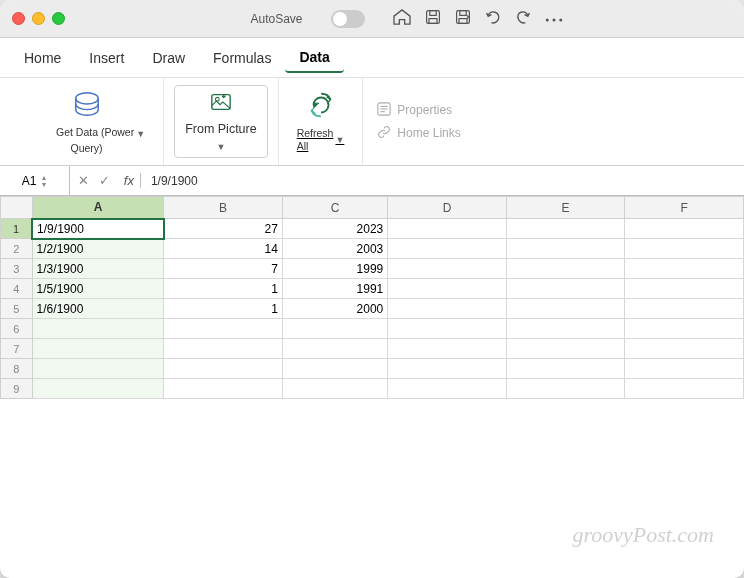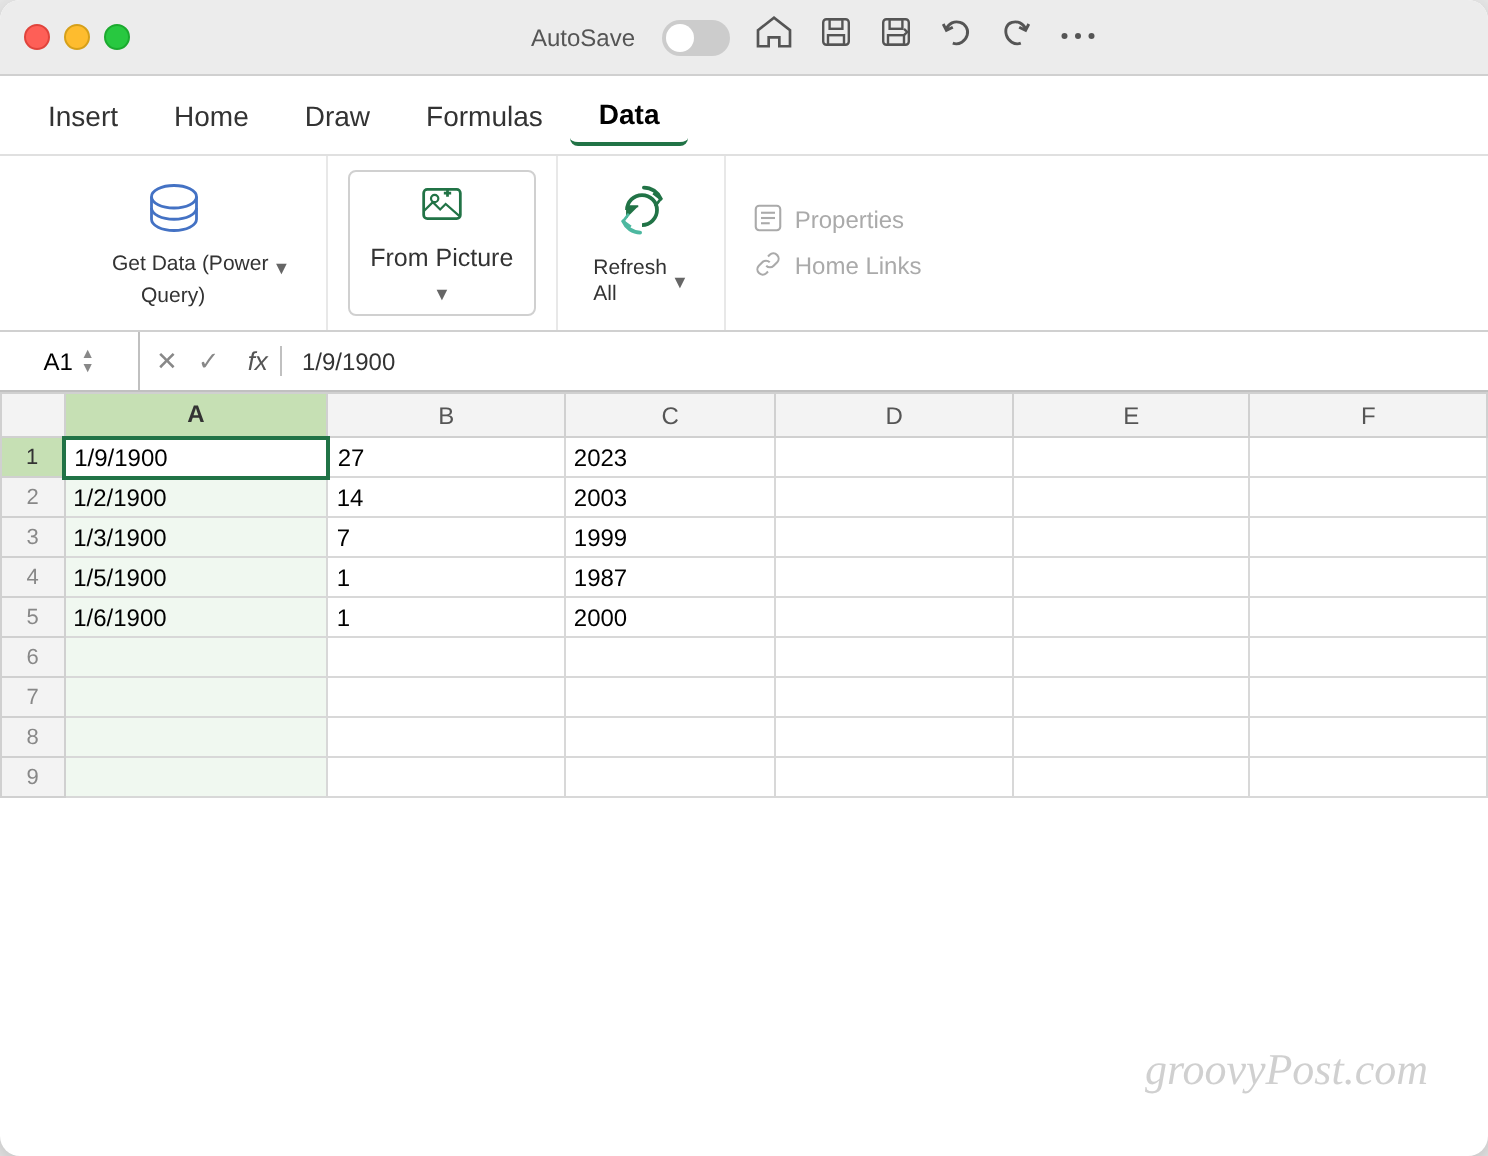--- a/index.html
+++ b/index.html
@@ -43,21 +43,21 @@
       height: 13px;
       border-radius: 50%;
     }
     .tl-red { background: #fe5f57; border: 1px solid #e0443c; }
     .tl-yellow { background: #febc2e; border: 1px solid #d6a01a; }
     .tl-green { background: #28c840; border: 1px solid #1caa2f; }
 
     .title-bar-center {
       display: flex;
       align-items: center;
-      gap: 13px;
+      gap: 28px;
       flex: 1;
       justify-content: center;
     }
     .autosave-label {
       font-size: 12px;
       color: #555;
     }
     .toggle-switch {
       width: 34px;
       height: 18px;
@@ -314,20 +314,21 @@
       border: 2px solid #217346;
     }
 
     th.col-header-active {
       background: #c6e0b4;
       color: #333;
       font-weight: 600;
     }
 
     td.text-right {
+      text-align: right;
       margin-top: 20px;
     }
 
     .watermark {
       position: absolute;
       bottom: 30px;
       right: 30px;
       font-size: 22px;
       color: rgba(100,100,100,0.3);
       font-style: italic;
@@ -412,22 +413,22 @@
             <circle cx="3" cy="3" r="2"></circle>
               <circle cx="12" cy="3" r="2"></circle>
               <circle cx="21" cy="3" r="2"></circle>
           </svg>
         </span>
       </div>
     </div>
   </div>
 
   <div class="menu-bar">
+    <div class="menu-item">Home</div>
     <div class="menu-item">Insert</div>
-    <div class="menu-item">Home</div>
     <div class="menu-item">Draw</div>
     <div class="menu-item">Formulas</div>
     <div class="menu-item active">Data</div>
   </div>
 
   <div class="ribbon">
 
     <div class="ribbon-group">
       <div class="ribbon-btn">
         <div class="ribbon-icon">
@@ -467,21 +468,21 @@
             <path d="M8 16A8 8 0 1 1 16 24" stroke="#217346" stroke-width="2" fill="none"></path>
             <polyline points="8,20 8,14 14,14" fill="#217346" stroke="#217346" stroke-width="1"></polyline>
             <path d="M8 16A8 8 0 1 1 16 24" stroke="none" fill="none"></path>
 
             <path d="M26 10c-1.5-3.5-5-6-9-6" stroke="#217346" stroke-width="2" fill="none" stroke-linecap="round"></path>
             <path d="M6 22c1.5 3.5 5 6 9 6" stroke="#4db8a0" stroke-width="2" fill="none" stroke-linecap="round"></path>
             <polyline points="22,7 26,10 23,14" stroke="#217346" stroke-width="1.5" fill="none"></polyline>
             <polyline points="10,25 6,22 9,18" stroke="#4db8a0" stroke-width="1.5" fill="none"></polyline>
           </svg>
         </span>
-        <div style="display:flex;align-items:center;gap:2px;">
+        <div style="display:flex;align-items:center;gap:2px;text-decoration:underline;">
           <div>
             <div class="ribbon-btn-label">Refresh</div>
             <div class="ribbon-btn-label">All</div>
           </div>
           <span class="chevron-down">▼</span>
         </div>
       </div>
     </div>
 
     <div class="queries-section">
@@ -573,21 +574,21 @@
               <td class="cell text-right">7</td>
               <td class="cell text-right">1999</td>
               <td class="cell"></td>
               <td class="cell"></td>
               <td class="cell"></td>
             </tr>
             <tr>
               <td class="row-num">4</td>
               <td class="cell selected-col">1/5/1900</td>
               <td class="cell text-right">1</td>
-              <td class="cell text-right">1987</td>
+              <td class="cell text-right">1991</td>
               <td class="cell"></td>
               <td class="cell"></td>
               <td class="cell"></td>
             </tr>
             <tr>
               <td class="row-num">5</td>
               <td class="cell selected-col">1/6/1900</td>
               <td class="cell text-right">1</td>
               <td class="cell text-right">2000</td>
               <td class="cell"></td>

